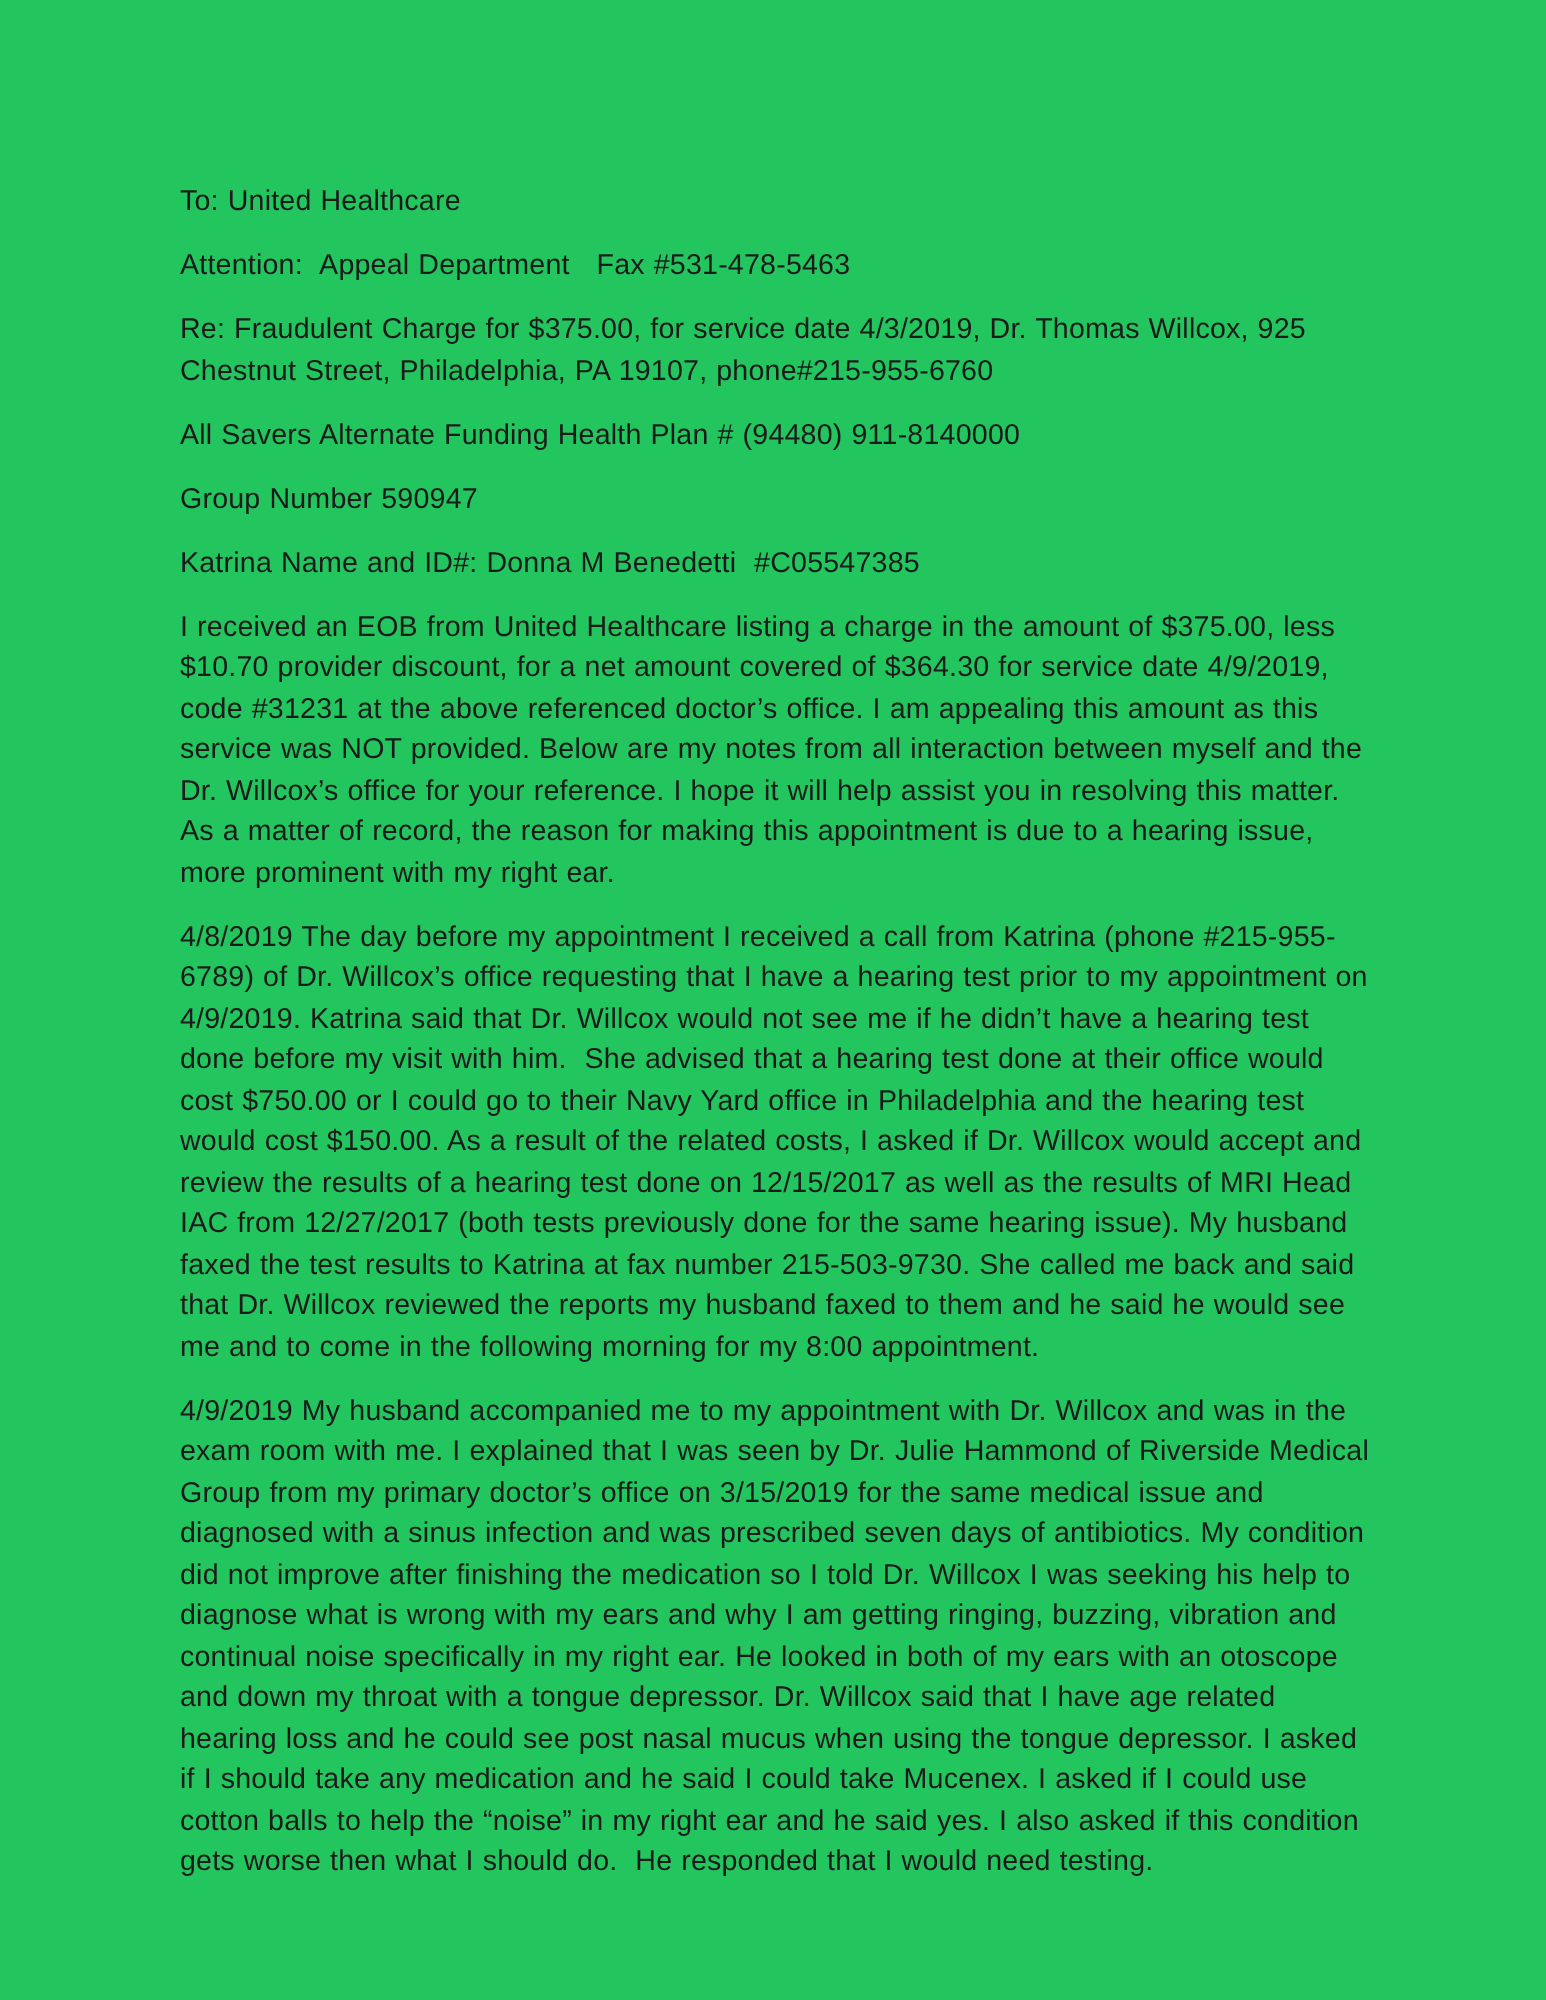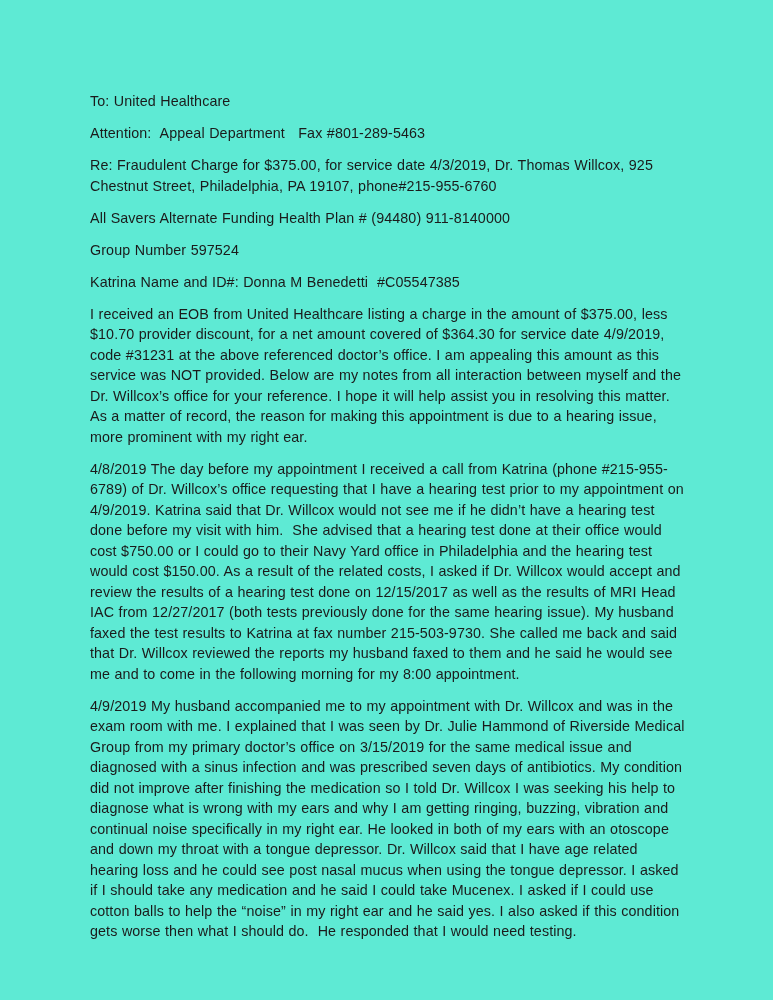--- a/index.html
+++ b/index.html
@@ -4,21 +4,21 @@
 <style>
   html, body {
     margin: 0;
     padding: 0;
     background: #ffffff;
   }
   .page {
     position: relative;
     width: 773px;
     height: 1000px;
-    background: #5eead4;
+    background: #22c55e;
     overflow: hidden;
     box-sizing: border-box;
     padding: 91px 88px 40px 90px;
   }
   .letter {
     font-family: "Liberation Sans", sans-serif;
     font-size: 14.3px;
     line-height: 20.5px;
     color: #1b1b1b;
     width: 596px;
@@ -29,22 +29,22 @@
     letter-spacing: 0.1px;
     word-spacing: 0.4px;
   }
 </style>
 </head>
 <body>
 
 <div class="page">
   <div class="letter">
     <p>To: United Healthcare</p>
-    <p>Attention:  Appeal Department   Fax #801-289-5463</p>
+    <p>Attention:  Appeal Department   Fax #531-478-5463</p>
     <p>Re: Fraudulent Charge for $375.00, for service date 4/3/2019, Dr. Thomas Willcox, 925 Chestnut Street, Philadelphia, PA 19107, phone#215-955-6760</p>
     <p>All Savers Alternate Funding Health Plan # (94480) 911-8140000</p>
-    <p>Group Number 597524</p>
+    <p>Group Number 590947</p>
     <p>Katrina Name and ID#: Donna M Benedetti  #C05547385</p>
     <p>I received an EOB from United Healthcare listing a charge in the amount of $375.00, less $10.70 provider discount, for a net amount covered of $364.30 for service date 4/9/2019, code #31231 at the above referenced doctor’s office. I am appealing this amount as this service was NOT provided. Below are my notes from all interaction between myself and the Dr. Willcox’s office for your reference. I hope it will help assist you in resolving this matter. As a matter of record, the reason for making this appointment is due to a hearing issue, more prominent with my right ear.</p>
     <p>4/8/2019 The day before my appointment I received a call from Katrina (phone #215-955-6789) of Dr. Willcox’s office requesting that I have a hearing test prior to my appointment on 4/9/2019. Katrina said that Dr. Willcox would not see me if he didn’t have a hearing test done before my visit with him.  She advised that a hearing test done at their office would cost $750.00 or I could go to their Navy Yard office in Philadelphia and the hearing test would cost $150.00. As a result of the related costs, I asked if Dr. Willcox would accept and review the results of a hearing test done on 12/15/2017 as well as the results of MRI Head IAC from 12/27/2017 (both tests previously done for the same hearing issue). My husband faxed the test results to Katrina at fax number 215-503-9730. She called me back and said that Dr. Willcox reviewed the reports my husband faxed to them and he said he would see me and to come in the following morning for my 8:00 appointment.</p>
     <p>4/9/2019 My husband accompanied me to my appointment with Dr. Willcox and was in the exam room with me. I explained that I was seen by Dr. Julie Hammond of Riverside Medical Group from my primary doctor’s office on 3/15/2019 for the same medical issue and diagnosed with a sinus infection and was prescribed seven days of antibiotics. My condition did not improve after finishing the medication so I told Dr. Willcox I was seeking his help to diagnose what is wrong with my ears and why I am getting ringing, buzzing, vibration and continual noise specifically in my right ear. He looked in both of my ears with an otoscope and down my throat with a tongue depressor. Dr. Willcox said that I have age related hearing loss and he could see post nasal mucus when using the tongue depressor. I asked if I should take any medication and he said I could take Mucenex. I asked if I could use cotton balls to help the “noise” in my right ear and he said yes. I also asked if this condition gets worse then what I should do.  He responded that I would need testing.</p>
   </div>
 </div>
 
 </body></html>

